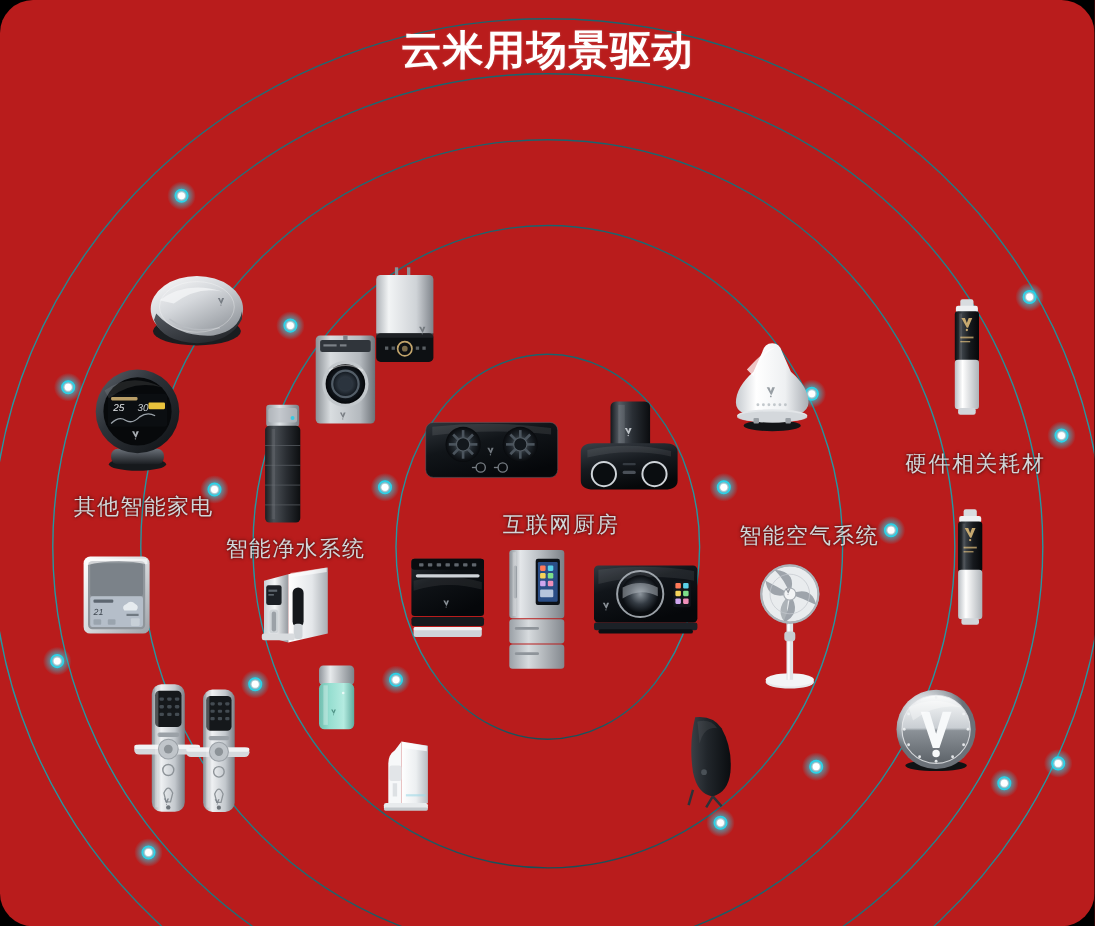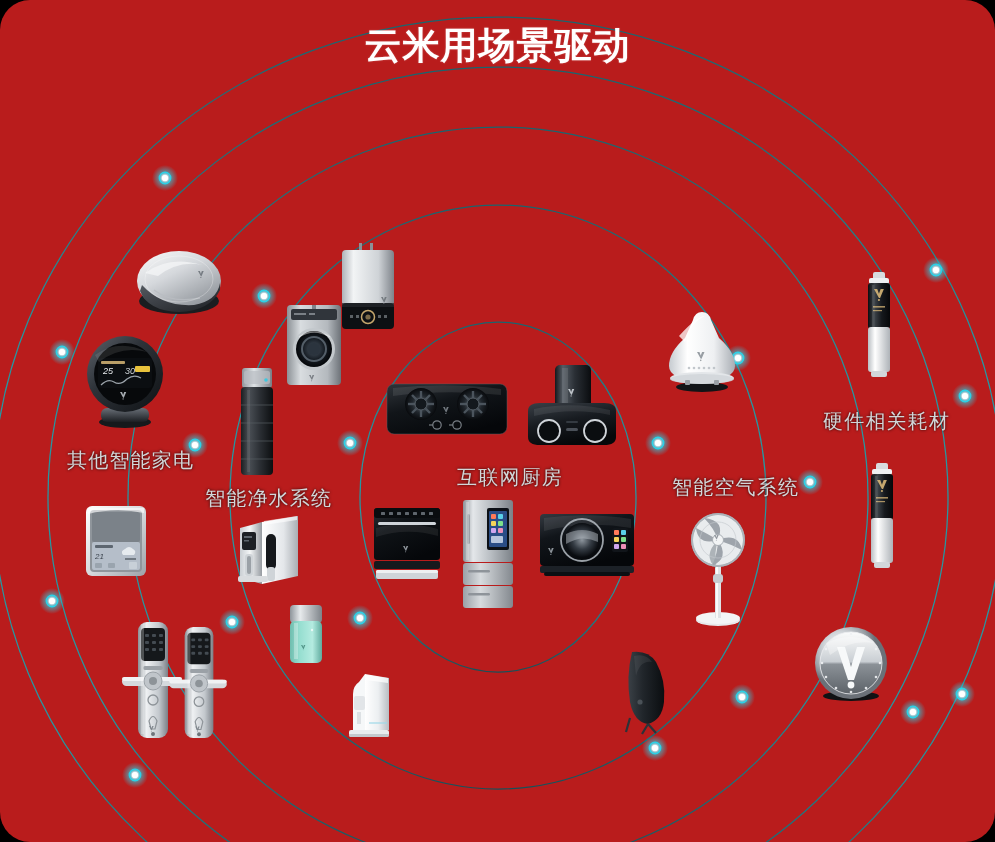--- a/index.html
+++ b/index.html
@@ -483,21 +483,21 @@
     <path d="M0 0 L3.4 0 L5.2 5 L7 0 L10.4 0 L6.4 9.4 L5.2 9.4 Z" fill="#d8b777"></path>
     <circle cx="5.2" cy="11.6" r="1.1" fill="#d8b777"></circle>
           </g>
  <g fill="#d8b777" opacity=".75">
             <rect x="8" y="34" width="12" height="1.6"></rect>
   <rect x="8" y="38" width="9" height="1.2"></rect>
           </g>
  <rect x="7" y="13" width="2.5" height="42" fill="#ffffff" opacity=".12"></rect>
         </svg>
       </div>
-      <div class="prod" style="left: 85px; top: 505px; width: 62px; height: 72px; text-align: right;">
+      <div class="prod" style="left: 75px; top: 505px; width: 62px; height: 72px; text-align: right;">
         <svg width="62" height="72" viewBox="0 0 62 72">
  <defs>
             <linearGradient id="spA" x1="0" y1="0" x2="1" y2="1">
   <stop offset="0%" stop-color="#ffffff"></stop>
               <stop offset="50%" stop-color="#d7dadd"></stop>
   <stop offset="100%" stop-color="#9da2a8"></stop>
             </linearGradient>
           </defs>
  <rect x="1" y="1" width="60" height="70" rx="6" fill="url(#spA)"></rect>
  <rect x="5" y="5" width="52" height="62" rx="4" fill="#8f959b"></rect>

